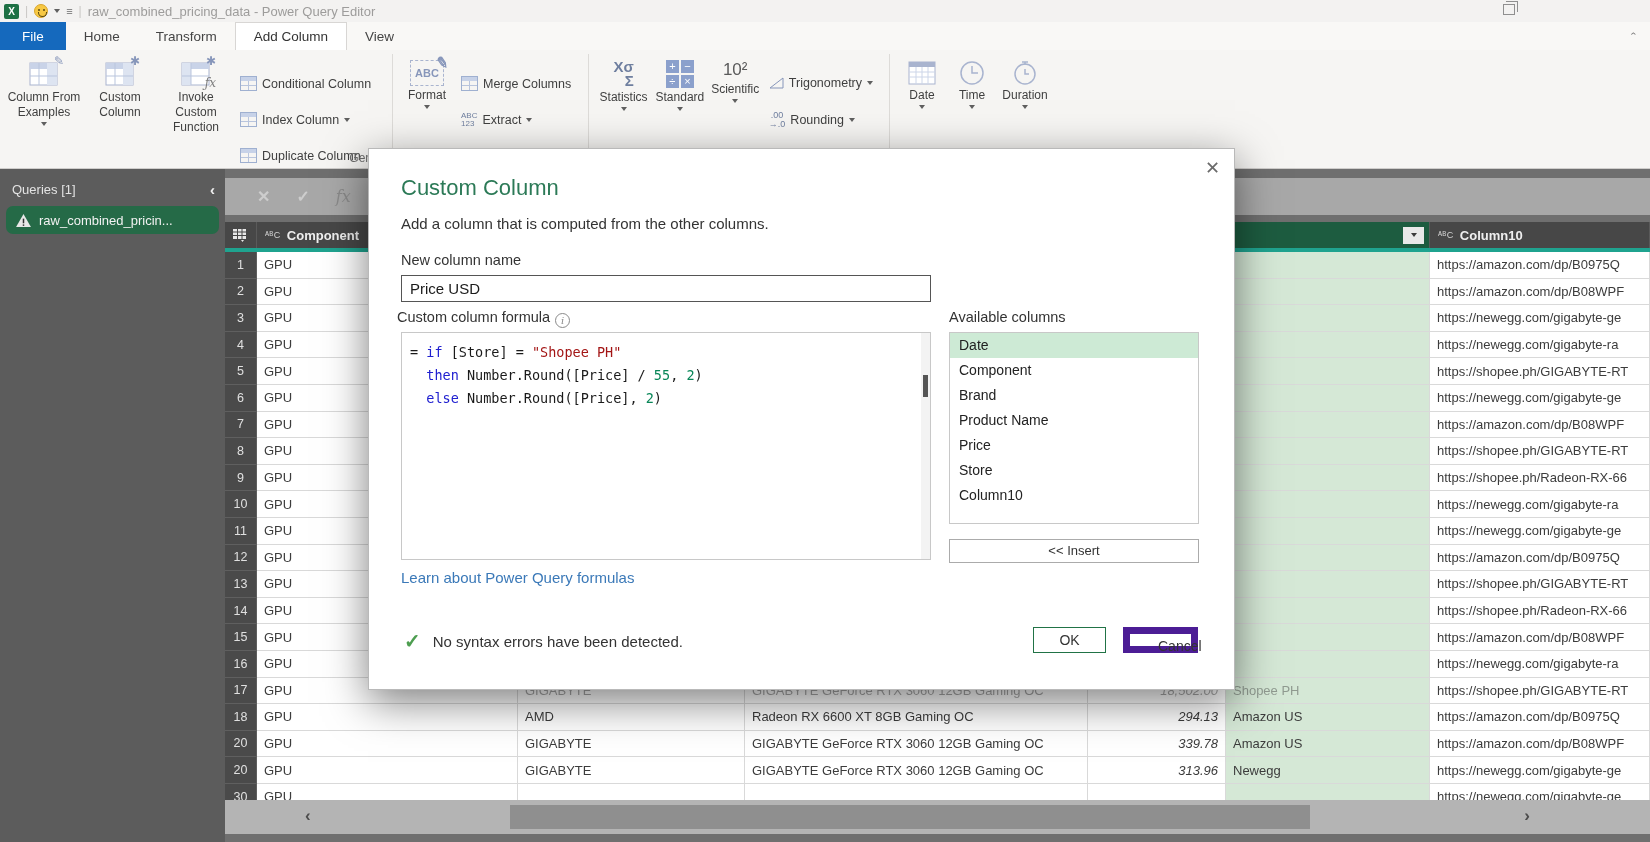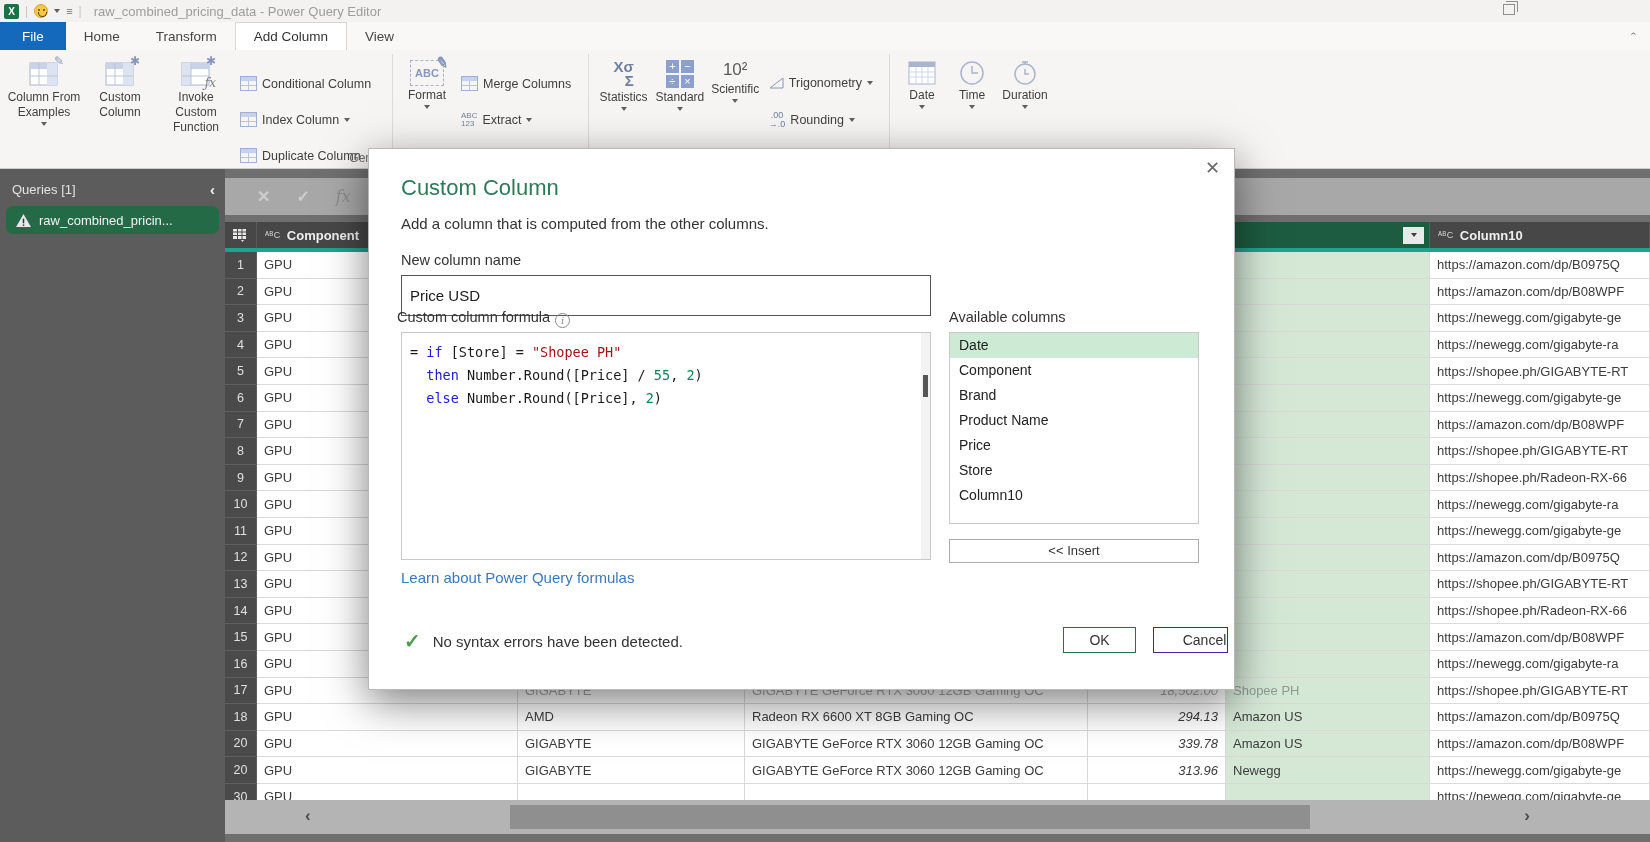--- a/index.html
+++ b/index.html
@@ -11,21 +11,21 @@
   .titlebar { position:absolute; left:0; top:0; width:1650px; height:22px; background:#f3f2f1;
               display:flex; align-items:center; gap:6px; padding-left:4px; z-index:3; }
   .excel-ico { width:15px; height:15px; background:#1e7145; color:#fff; font-size:10px; font-weight:bold;
                display:flex; align-items:center; justify-content:center; border-radius:2px; }
   .tb-sep { color:#c9c7c5; font-size:12px; }
   .smiley { width:14px; height:14px; border-radius:50%; background:#f7c843; border:1px solid #d9a62e; position:relative; }
   .smiley::before { content:""; position:absolute; left:3px; top:4px; width:2px; height:2px; background:#5b4a12; border-radius:50%; box-shadow:5px 0 0 #5b4a12; }
   .smiley::after { content:""; position:absolute; left:3px; top:7px; width:7px; height:4px; border:1px solid #5b4a12; border-top:none; border-radius:0 0 7px 7px; }
   .caret { width:0; height:0; border-left:3.5px solid transparent; border-right:3.5px solid transparent; border-top:4px solid #5f5f5f; display:inline-block; }
   .qat-ico { color:#6b6b6b; font-size:11px; line-height:10px; }
-  .tb-title { color:#9d9c9b; font-size:13px; margin-left:6px; white-space:nowrap; }
+  .tb-title { color:#9d9c9b; font-size:13px; white-space:nowrap; }
   .win-restore { position:absolute; right:135px; top:4px; width:12px; height:11px; border:1px solid #8f8f8f; background:transparent; }
   .win-restore::before { content:""; position:absolute; left:2px; top:-4px; width:11px; height:10px; border:1px solid #8f8f8f; border-bottom:none; border-left:none; }
 
   
   .tabrow { position:absolute; left:0; top:22px; width:1650px; height:28px; background:#f9f8f6; display:flex; z-index:3; }
   .tab { padding:0 18px; display:flex; align-items:center; font-size:13.5px; color:#454545; cursor:default; }
   .tab.file { background:#1569bd; color:#fff; padding:0 22px; }
   .tab.active { background:#fff; border:1px solid #d8d6d4; border-bottom:none; color:#333; }
   .ribbon-collapse { position:absolute; right:12px; top:8px; color:#777; font-size:11px; transform:scaleY(.8); }
 
@@ -97,42 +97,42 @@
   .hs-chev { position:absolute; top:6px; font-size:17px; color:#4c4c4c; font-weight:bold; }
   .hs-thumb { position:absolute; left:285px; top:5px; width:800px; height:24px; background:#8f8f8f; }
 
   
   .dialog { position:absolute; left:368px; top:148px; width:867px; height:542px; background:#fff;
             border:1px solid #b9b9b9; box-shadow:0 12px 40px rgba(0,0,0,.5); z-index:20; }
   .dlg-close { position:absolute; right:14px; top:8px; font-size:18px; color:#6b6b6b; }
   .dlg-title { position:absolute; left:32px; top:26px; font-size:22px; color:#2c7a57; font-weight:normal; }
   .dlg-sub { position:absolute; left:32px; top:66px; font-size:15px; color:#333; }
   .lbl { position:absolute; font-size:14.5px; color:#333; }
-  .name-input { position:absolute; left:32px; top:126px; width:530px; height:41px; border:1.5px solid #555;
+  .name-input { position:absolute; left:32px; top:126px; width:530px; height:27px; border:1.5px solid #555;
                 font-size:15px; padding:0 8px; color:#1a1a1a; font-family:"Liberation Sans",sans-serif; background:#fff; }
   .info-ico { display:inline-block; width:15px; height:15px; border:1px solid #8a8a8a; border-radius:50%;
               color:#8a8a8a; font-size:10px; line-height:14px; text-align:center; font-family:"DejaVu Serif",serif; font-style:italic; margin-left:5px; vertical-align:-2px; }
   .formula-box { position:absolute; left:32px; top:183px; width:530px; height:228px; border:1px solid #c8c8c8; background:#fff; }
   .formula-code { padding:8px 4px 0 8px; font-family:"DejaVu Sans Mono",monospace; font-size:13.5px; line-height:23px; white-space:pre; }
   .tok-k { color:#2020d0; } .tok-s { color:#a31515; } .tok-n { color:#098658; } .tok-p { color:#1a1a1a; }
   .f-scroll { position:absolute; right:0; top:0; width:9px; height:100%; background:#f3f3f3; }
   .f-thumb { position:absolute; right:2px; top:42px; width:5px; height:22px; background:#555; }
   .learn-link { position:absolute; left:32px; top:420px; font-size:15px; color:#3b79b8; }
   .avail-list { position:absolute; left:580px; top:183px; width:250px; height:192px; border:1px solid #c8c8c8;
                 background:#fff; overflow:hidden; }
   .list-item { height:25px; line-height:25px; padding-left:9px; font-size:14px; color:#222; white-space:nowrap; }
   .list-item.selected { background:#cdead5; }
   .insert-btn { position:absolute; left:580px; top:390px; width:250px; height:24px; border:1px solid #ababab;
                 background:#fff; font-size:13px; color:#333; text-align:center; line-height:22px; }
   .syntax { position:absolute; left:35px; top:480px; display:flex; align-items:center; gap:12px; }
   .check-ico { color:#4d9e50; font-size:20px; font-weight:bold; }
   .syntax-text { font-size:15px; color:#333; }
-  .btn { position:absolute; top:478px; height:26px; background:#fff; font-size:14px; color:#333; text-align:center; line-height:24px;margin-left:30px; }
+  .btn { position:absolute; top:478px; height:26px; background:#fff; font-size:14px; color:#333; text-align:center; line-height:24px; }
   .btn.ok { left:664px; width:73px; border:1.5px solid #217346; }
-  .btn.cancel { left:754px; width:75px; border:1px solid #4c1d95;padding-left:28px; }
+  .btn.cancel { left:754px; width:75px; border:7px solid #4c1d95;padding-left:28px; }
 </style>
 </head>
 <body>
 
 <div id="root">
 
   <div class="titlebar">
     <span class="excel-ico">X</span>
     <span class="tb-sep">|</span>
     <span class="smiley"></span>

